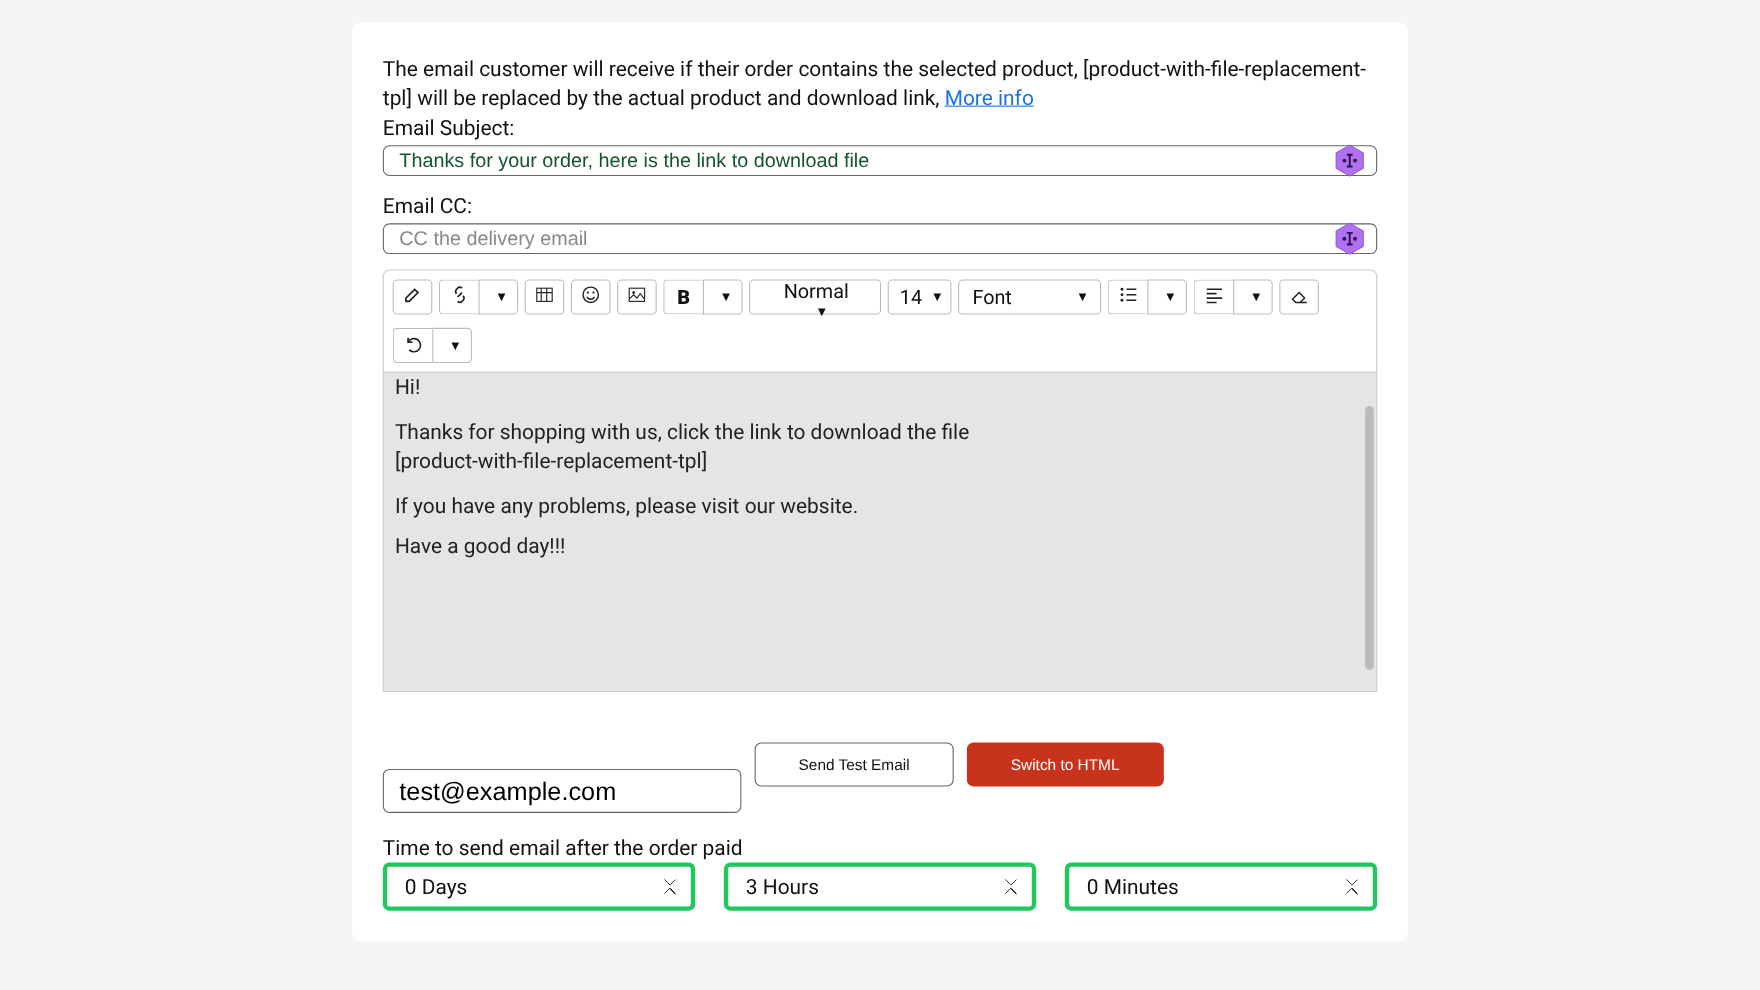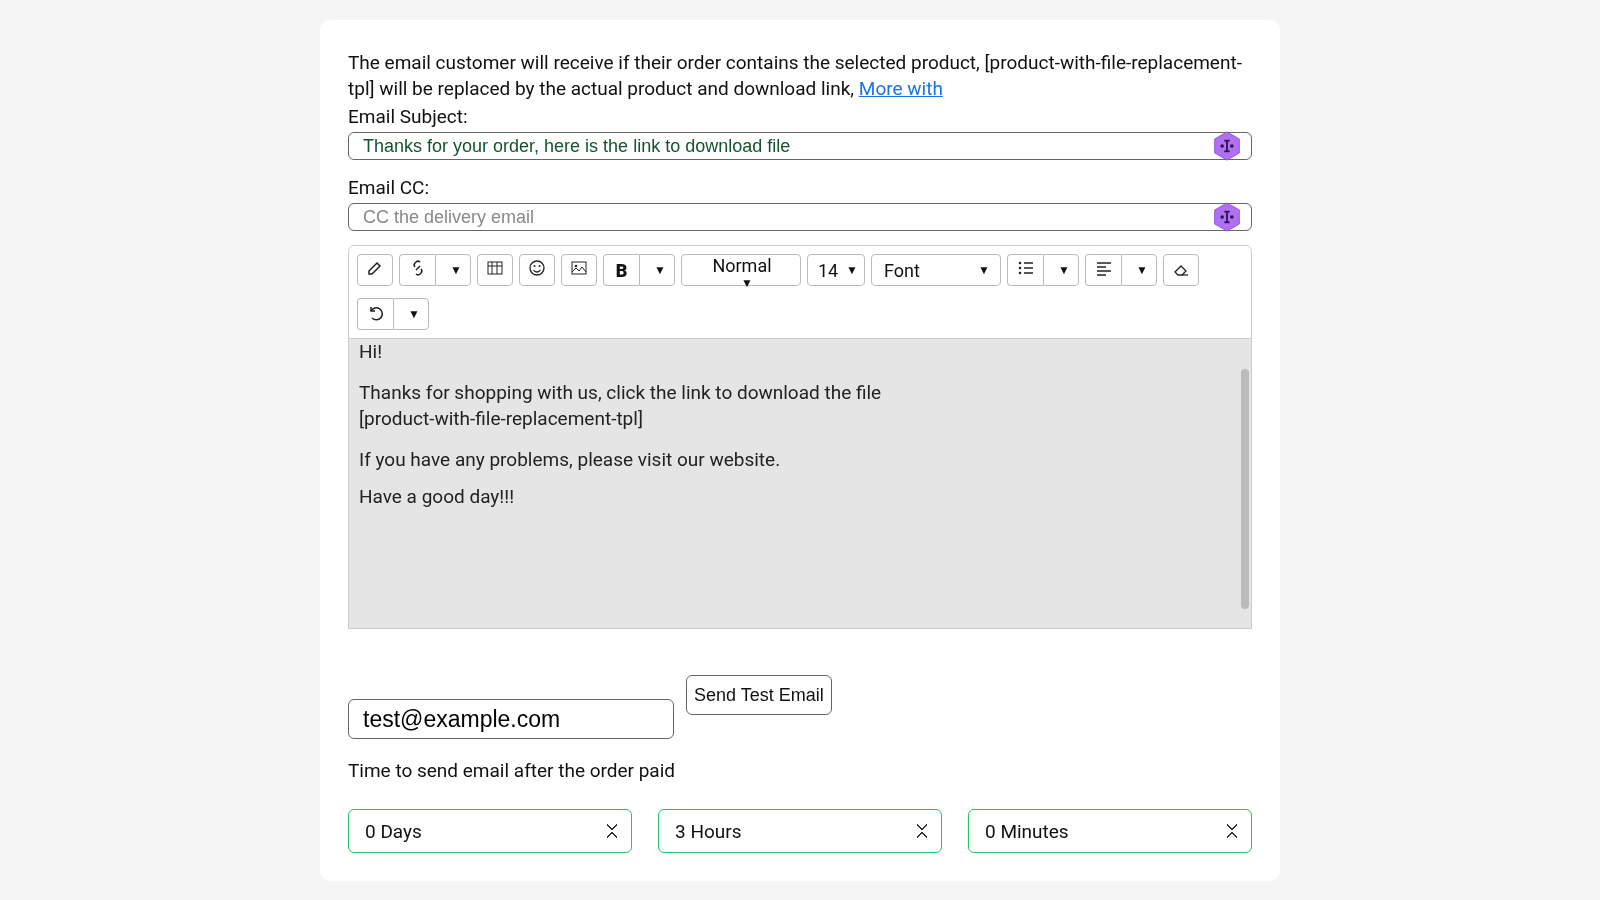--- a/index.html
+++ b/index.html
@@ -144,52 +144,52 @@
     width: 326px;
     height: 40px;
     border: 1px solid #666;
     border-radius: 6px;
     padding: 0 14px;
     font-size: 23px;
     margin-top: 48px;
   }
   .btn {
     height: 40px;
-    padding: 0 7px;
+    padding: 0 39px;
     border-radius: 6px;
-    font-size: 18px;
+    font-size: 14px;
     cursor: pointer;
     display: inline-flex;
     align-items: center;
     justify-content: center;
   }
   .btn-outline {
     background: #fff;
     border: 1px solid #666;
     color: #111;
   }
   .btn-primary {
     background: #c8341b;
     border: 1px solid #c8341b;
     color: #fff;
     font-weight: 500;
   }
   .sched-label {
     font-size: 19px;
     margin-top: 20px;
-    margin-bottom: 27px;
+    margin-bottom: 2px;
   }
   .sched-row {
     display: flex;
     gap: 26px;
   }
   .sched-select {
     flex: 1;
     height: 44px;
-    border: 1px solid #22c55e;
+    border: 4px solid #22c55e;
     border-radius: 6px;
     background: #fff;
     padding: 0 40px 0 16px;
     font-size: 19px;
     position: relative;
     display: flex;
     align-items: center;
     cursor: pointer;
   }
   .sched-select::after {
@@ -206,21 +206,21 @@
       linear-gradient(45deg, transparent 45%, #333 45%, #333 55%, transparent 55%) bottom right / 5px 8px no-repeat;
   }
 </style>
 </head>
 <body>
 
 <div class="card">
 
 
   <div class="desc">
-    <span>The email customer will receive if their order contains the selected product, [product-with-file-replacement-tpl] will be replaced by the actual product and download link, </span><a href="#">More with</a>
+    <span>The email customer will receive if their order contains the selected product, [product-with-file-replacement-tpl] will be replaced by the actual product and download link, </span><a href="#">More info</a>
   </div>
 
   <div class="label">Email Subject:</div>
   <div class="input-row">
     <input type="text" class="text-input" value="Thanks for your order, here is the link to download file" style="">
     <span class="hex-icon">
       <svg viewBox="0 0 34 34">
         <polygon points="17,1 31,9 31,25 17,33 3,25 3,9" fill="#b070f0" stroke="#9050d8" stroke-width="1"></polygon>
         <circle cx="11.5" cy="17" r="2" fill="#2a1050"></circle>
         <circle cx="22.5" cy="17" r="2" fill="#2a1050"></circle>
@@ -387,20 +387,21 @@
       <p style="margin-top:10px;">Have a good day!!!</p>
     </div>
     <div class="scroll-track">
       <div class="scroll-thumb"></div>
     </div>
   </div>
 
   <div class="row">
     <input type="text" class="test-input" value="test@example.com" style="">
     <button class="btn btn-outline">Send Test Email</button>
+    <button class="btn btn-primary">Switch to HTML</button>
   </div>
 
   <div class="sched-label">Time to send email after the order paid</div>
   <div class="sched-row">
     <div class="sched-select">
       <span>0 Days</span>
     </div>
     <div class="sched-select">
       <span>3 Hours</span>
     </div>

